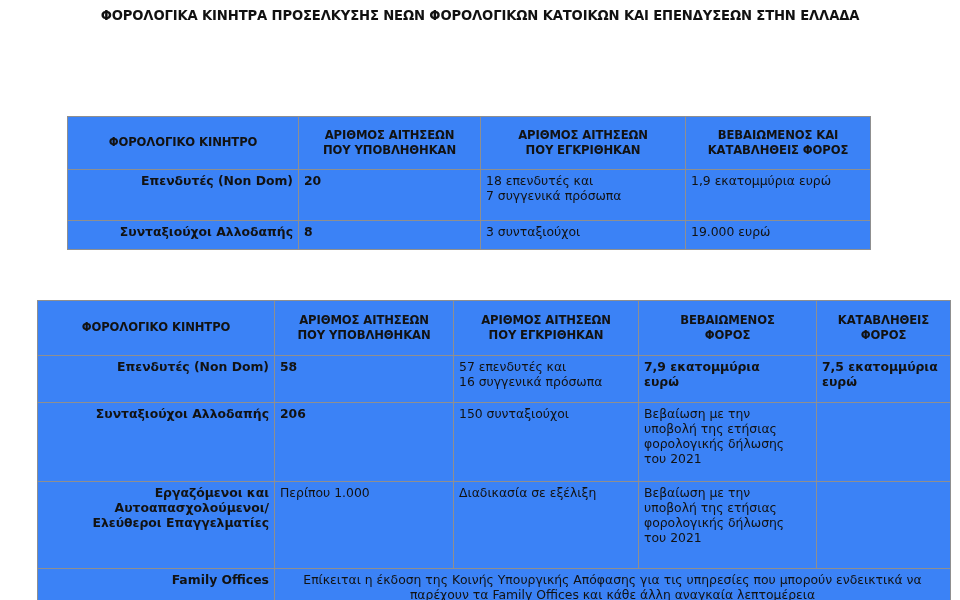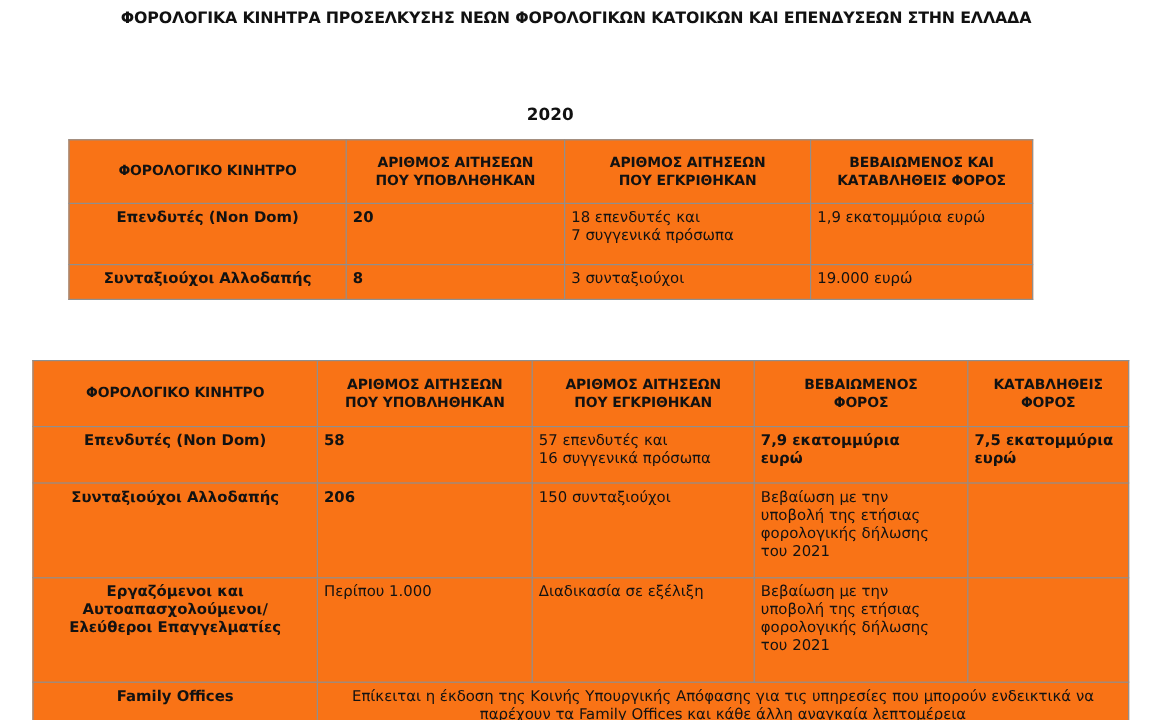--- a/index.html
+++ b/index.html
@@ -55,21 +55,22 @@
     left: 27px;
     top: 268px;
     width: 913px;
   }
 
   
   table.tax-table {
     position: absolute;
     border-collapse: collapse;
     table-layout: fixed;
-    background: #f97316;
+    background: #3b82f6;
+    margin-left: 10px;
   }
   table.tax-table td,
   table.tax-table th {
     border: 1px solid #9a9a9a;
     padding: 3px 5px;
     vertical-align: top;
     font-size: 12.4px;
     line-height: 1.22;
     color: #121212;
   }
@@ -83,21 +84,21 @@
     padding: 5px 3px;
   }
   td.c-center {
     text-align: left;
     font-weight: bold;
   }
   td.c-center-normal {
     text-align: left;
   }
   td.c-left {
-    text-align: center;
+    text-align: right;
     font-weight: bold;
   }
   td.c-merge {
     text-align: center;
     font-weight: normal;
     padding: 4px 8px;
     line-height: 1.38;
   }
   .cell-line { display: block; }
 
@@ -141,21 +142,20 @@
     border-color: #8f8f8f;
   }
 </style>
 </head>
 <body>
 
 <div class="page">
 
   <div class="doc-title">ΦΟΡΟΛΟΓΙΚΑ ΚΙΝΗΤΡΑ ΠΡΟΣΕΛΚΥΣΗΣ ΝΕΩΝ ΦΟΡΟΛΟΓΙΚΩΝ ΚΑΤΟΙΚΩΝ ΚΑΙ ΕΠΕΝΔΥΣΕΩΝ ΣΤΗΝ ΕΛΛΑΔΑ</div>
 
-  <div class="year-caption" id="year-2020-caption">2020</div>
 
   <table class="tax-table" id="table-2020">
     <colgroup>
       <col class="col-1">
         <col class="col-2">
         <col class="col-3">
         <col class="col-4">
     </colgroup>
     <tbody>
       <tr class="r-head">

